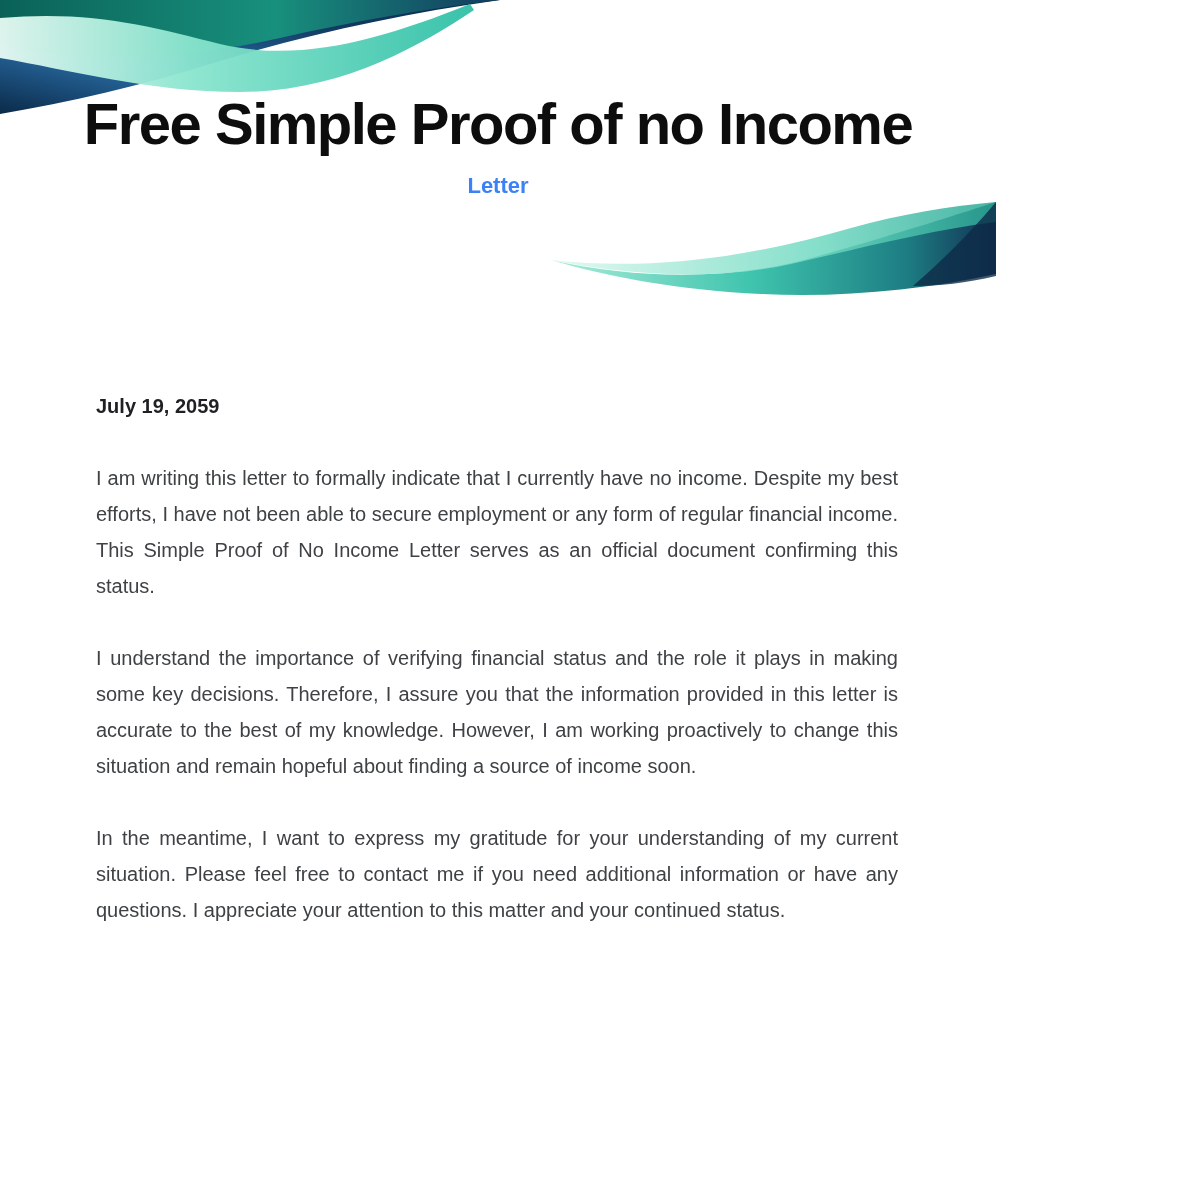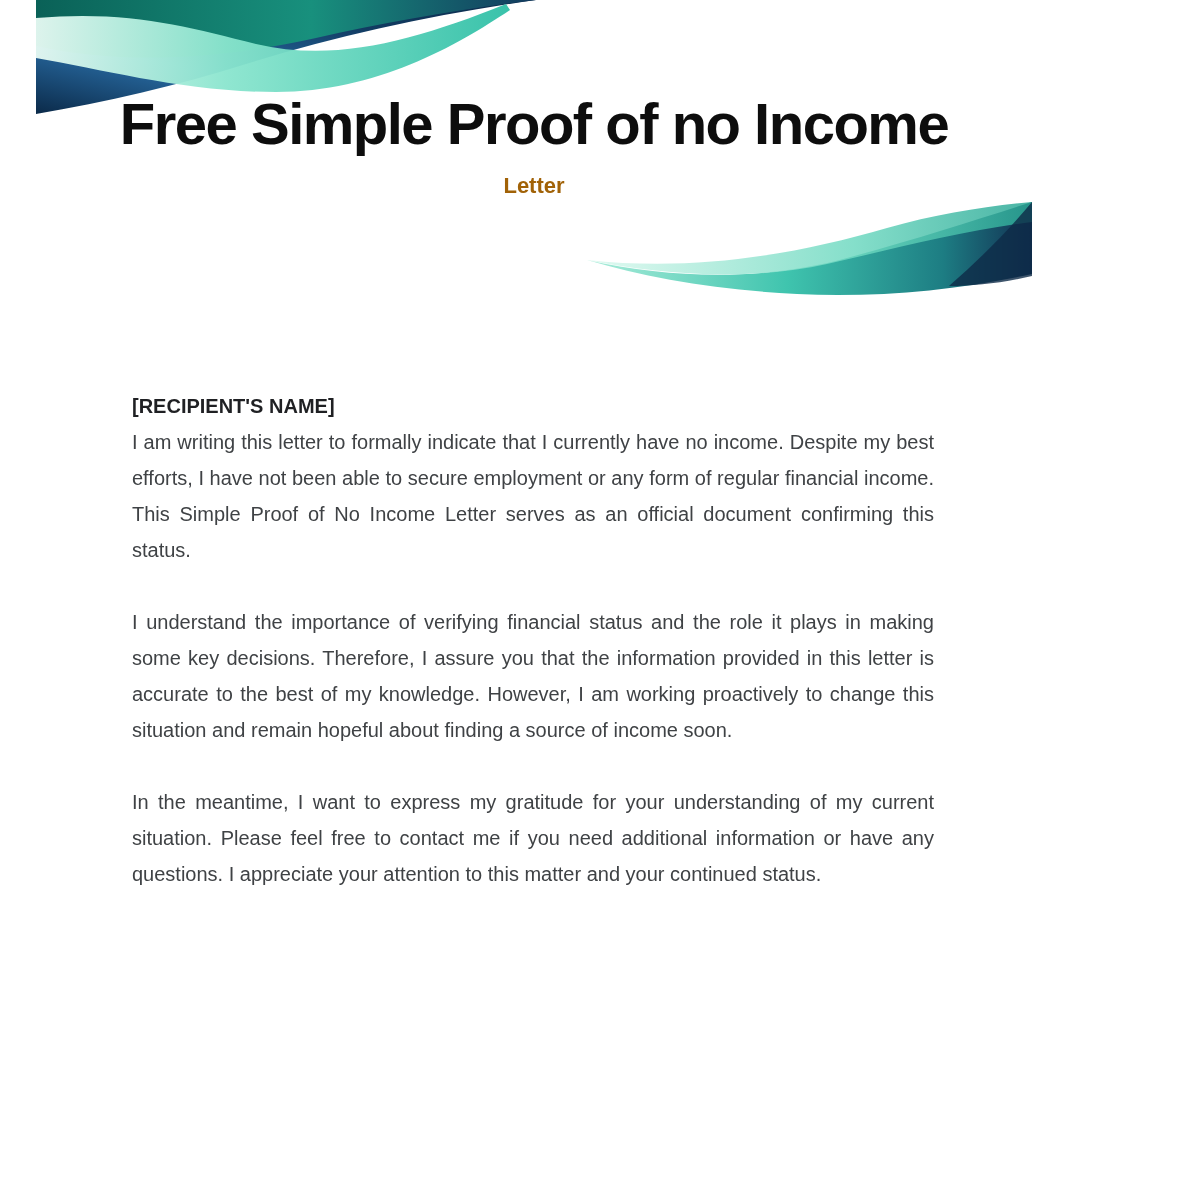--- a/index.html
+++ b/index.html
@@ -10,21 +10,20 @@
     overflow: hidden;
     background: #ffffff;
     font-family: "Liberation Sans", sans-serif;
   }
   .page {
     position: relative;
     width: 996px;
     height: 1200px;
     background: #ffffff;
     overflow: hidden;
-    margin-left: 36px;
   }
   .wave {
     position: absolute;
     display: block;
     pointer-events: none;
   }
   .wave-tl { top: 0; left: 0; }
   .wave-tr { top: 196px; right: 0; }
 
   .title {
@@ -34,21 +33,21 @@
     line-height: 1.12;
     font-weight: 800;
     letter-spacing: -1.5px;
     color: #0d0d0d;
   }
   .subtitle {
     margin-top: 16px;
     text-align: center;
     font-size: 22px;
     font-weight: 700;
-    color: #a16207;
+    color: #3b82f6;
   }
 
   .letter {
     position: absolute;
     left: 96px;
     right: 98px;
     top: 388px;
     font-size: 20px;
     line-height: 36px;
     color: #3f4245;
@@ -109,19 +108,19 @@
     </defs>
     <path fill="url(#trMain)" d="M0 64 C90 84 180 84 260 62 C330 43 395 22 445 6 L445 78 C370 94 290 102 210 98 C130 94 60 82 0 64 Z"></path>
     <path fill="url(#trHi)" opacity="0.85" d="M0 64 C110 76 210 58 300 32 C350 18 400 10 445 6 L445 26 C380 34 310 52 240 68 C160 86 70 78 0 64 Z"></path>
     <path fill="#0e2a47" opacity="0.8" d="M445 6 L445 80 C415 87 388 90 362 90 C392 64 420 36 445 6 Z"></path>
   </svg>
 
   <h1 class="title">Free Simple Proof of no Income</h1>
   <div class="subtitle">Letter</div>
 
   <div class="letter">
-    <p class="bold">[RECIPIENT'S NAME]</p>
+    <p class="bold gap-after">July 19, 2059</p>
     <p class="para">I am writing this letter to formally indicate that I currently have no income. Despite my best efforts, I have not been able to secure employment or any form of regular financial income. This Simple Proof of No Income Letter serves as an official document confirming this status.</p>
     <p class="para">I understand the importance of verifying financial status and the role it plays in making some key decisions. Therefore, I assure you that the information provided in this letter is accurate to the best of my knowledge. However, I am working proactively to change this situation and remain hopeful about finding a source of income soon.</p>
     <p class="para">In the meantime, I want to express my gratitude for your understanding of my current situation. Please feel free to contact me if you need additional information or have any questions. I appreciate your attention to this matter and your continued status.</p>
   </div>
 
 </div>
 
 </body></html>

